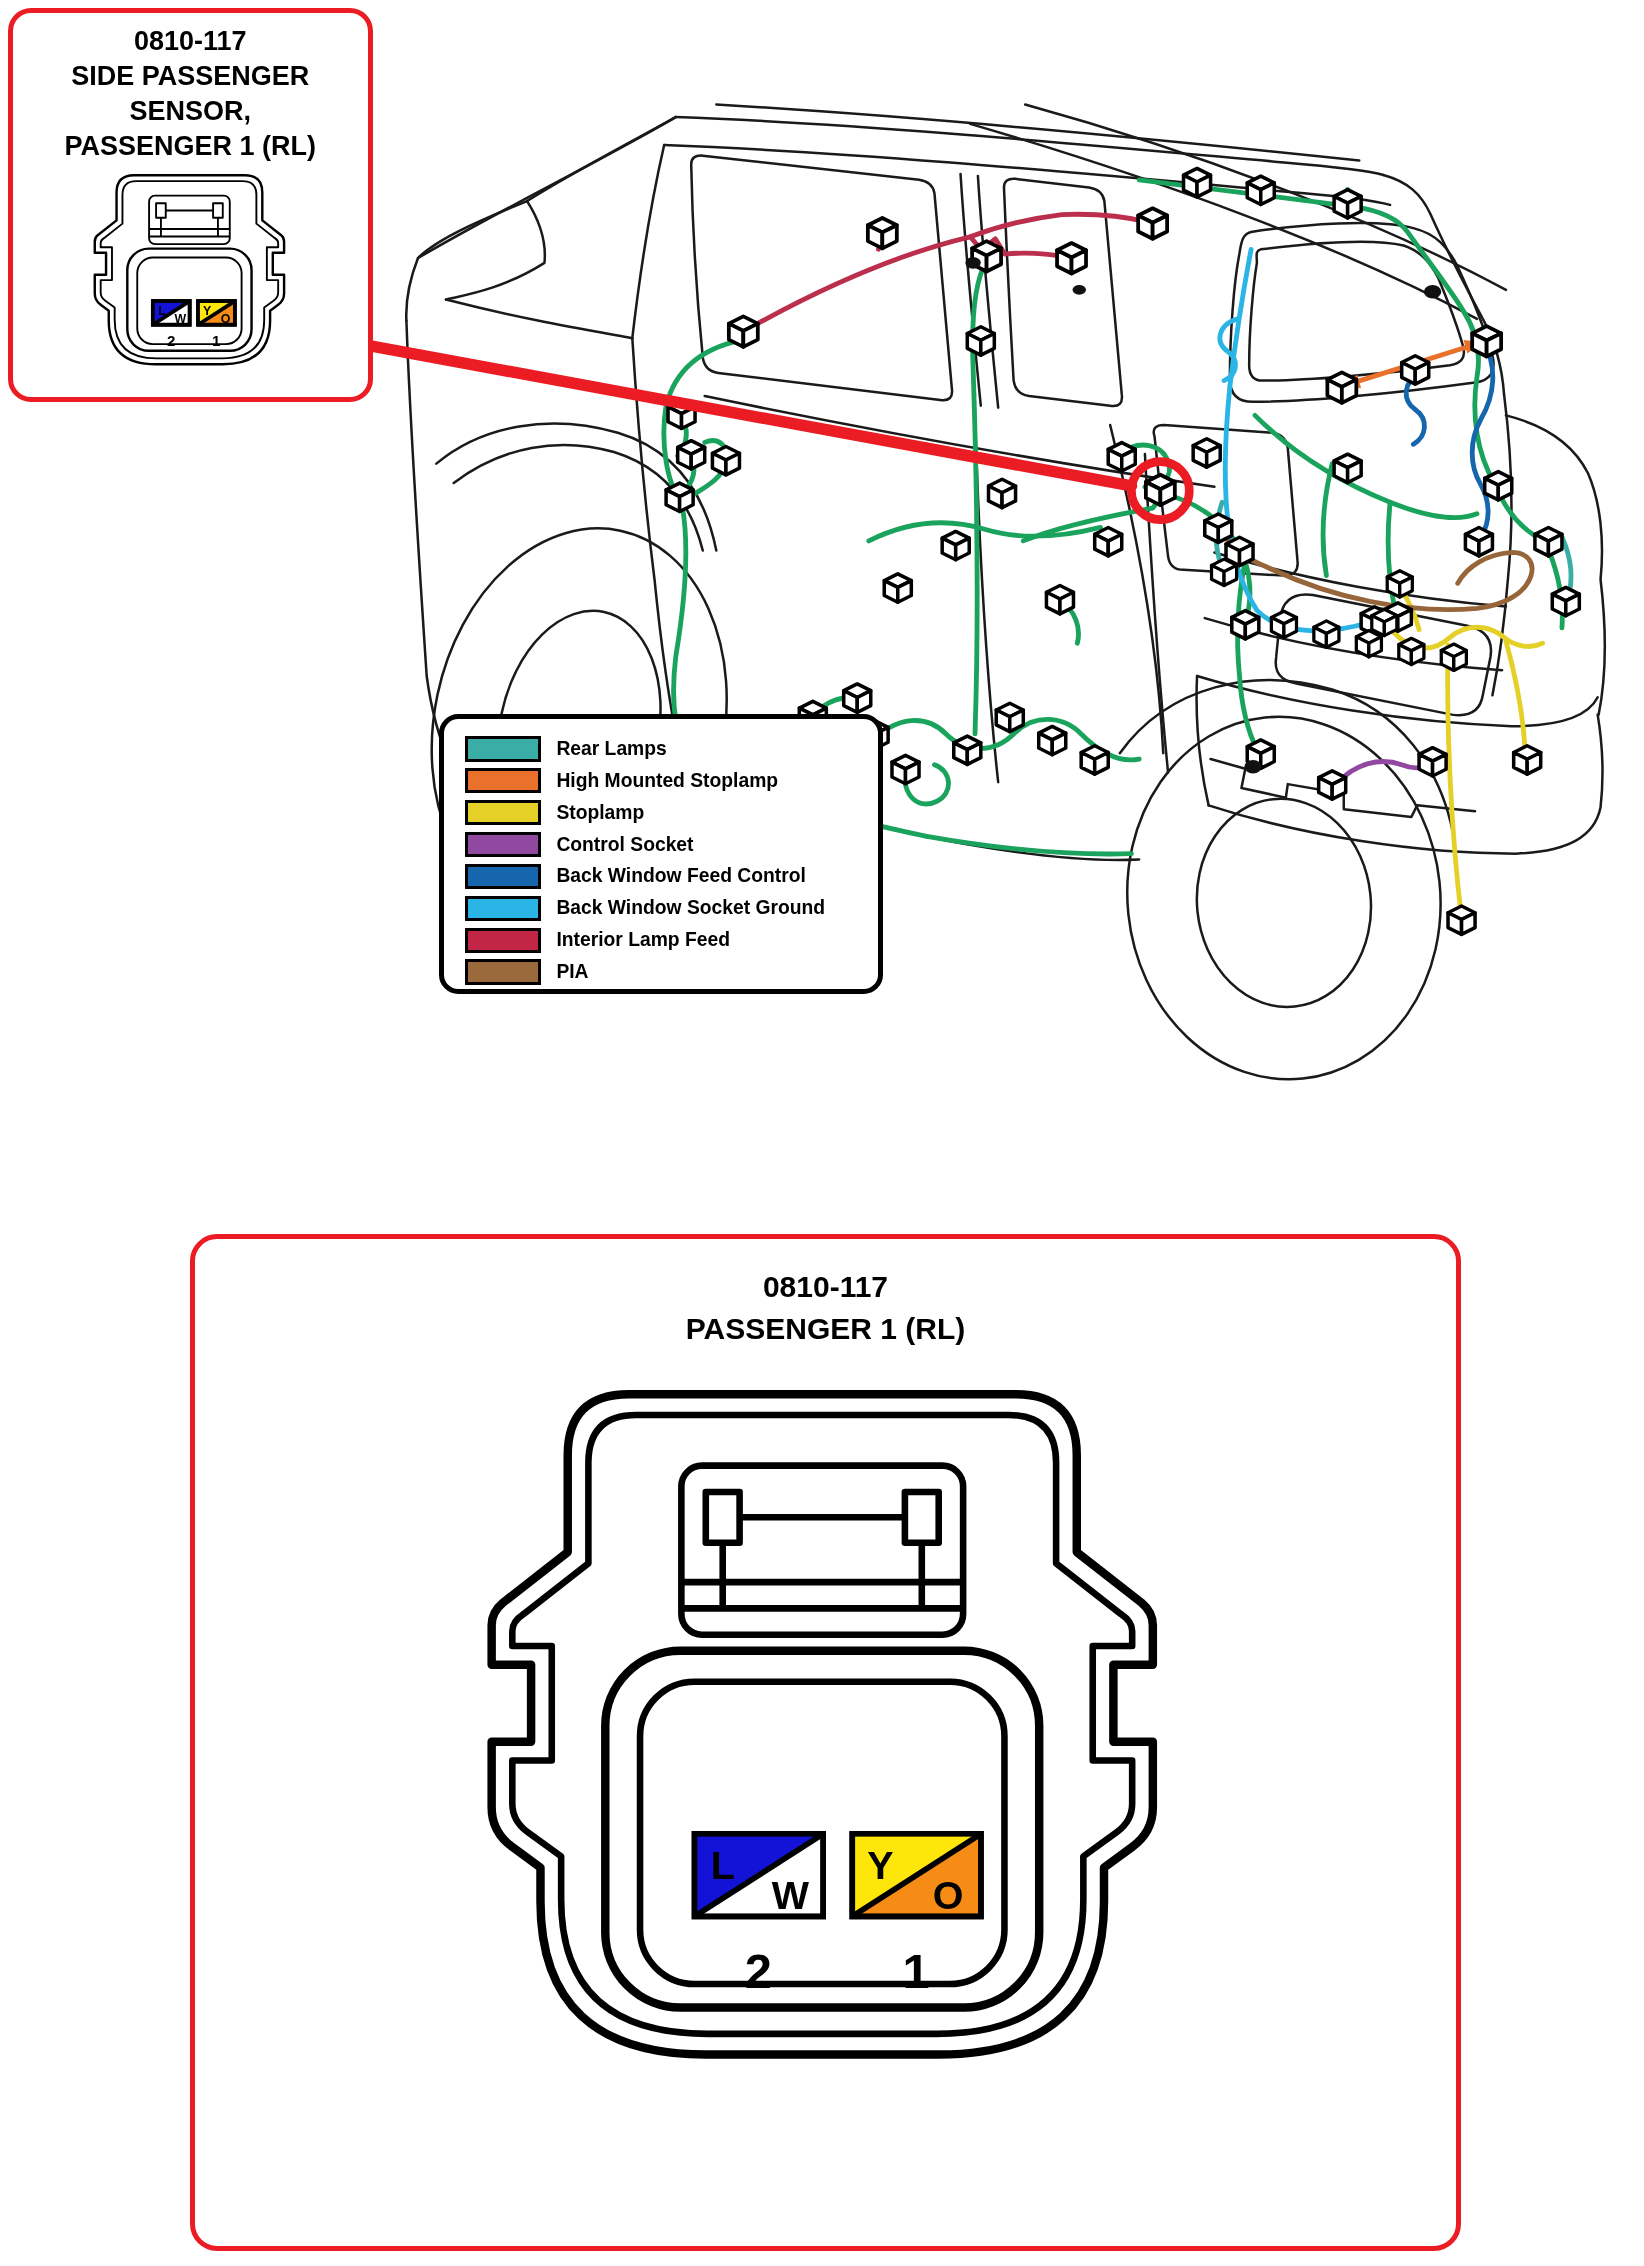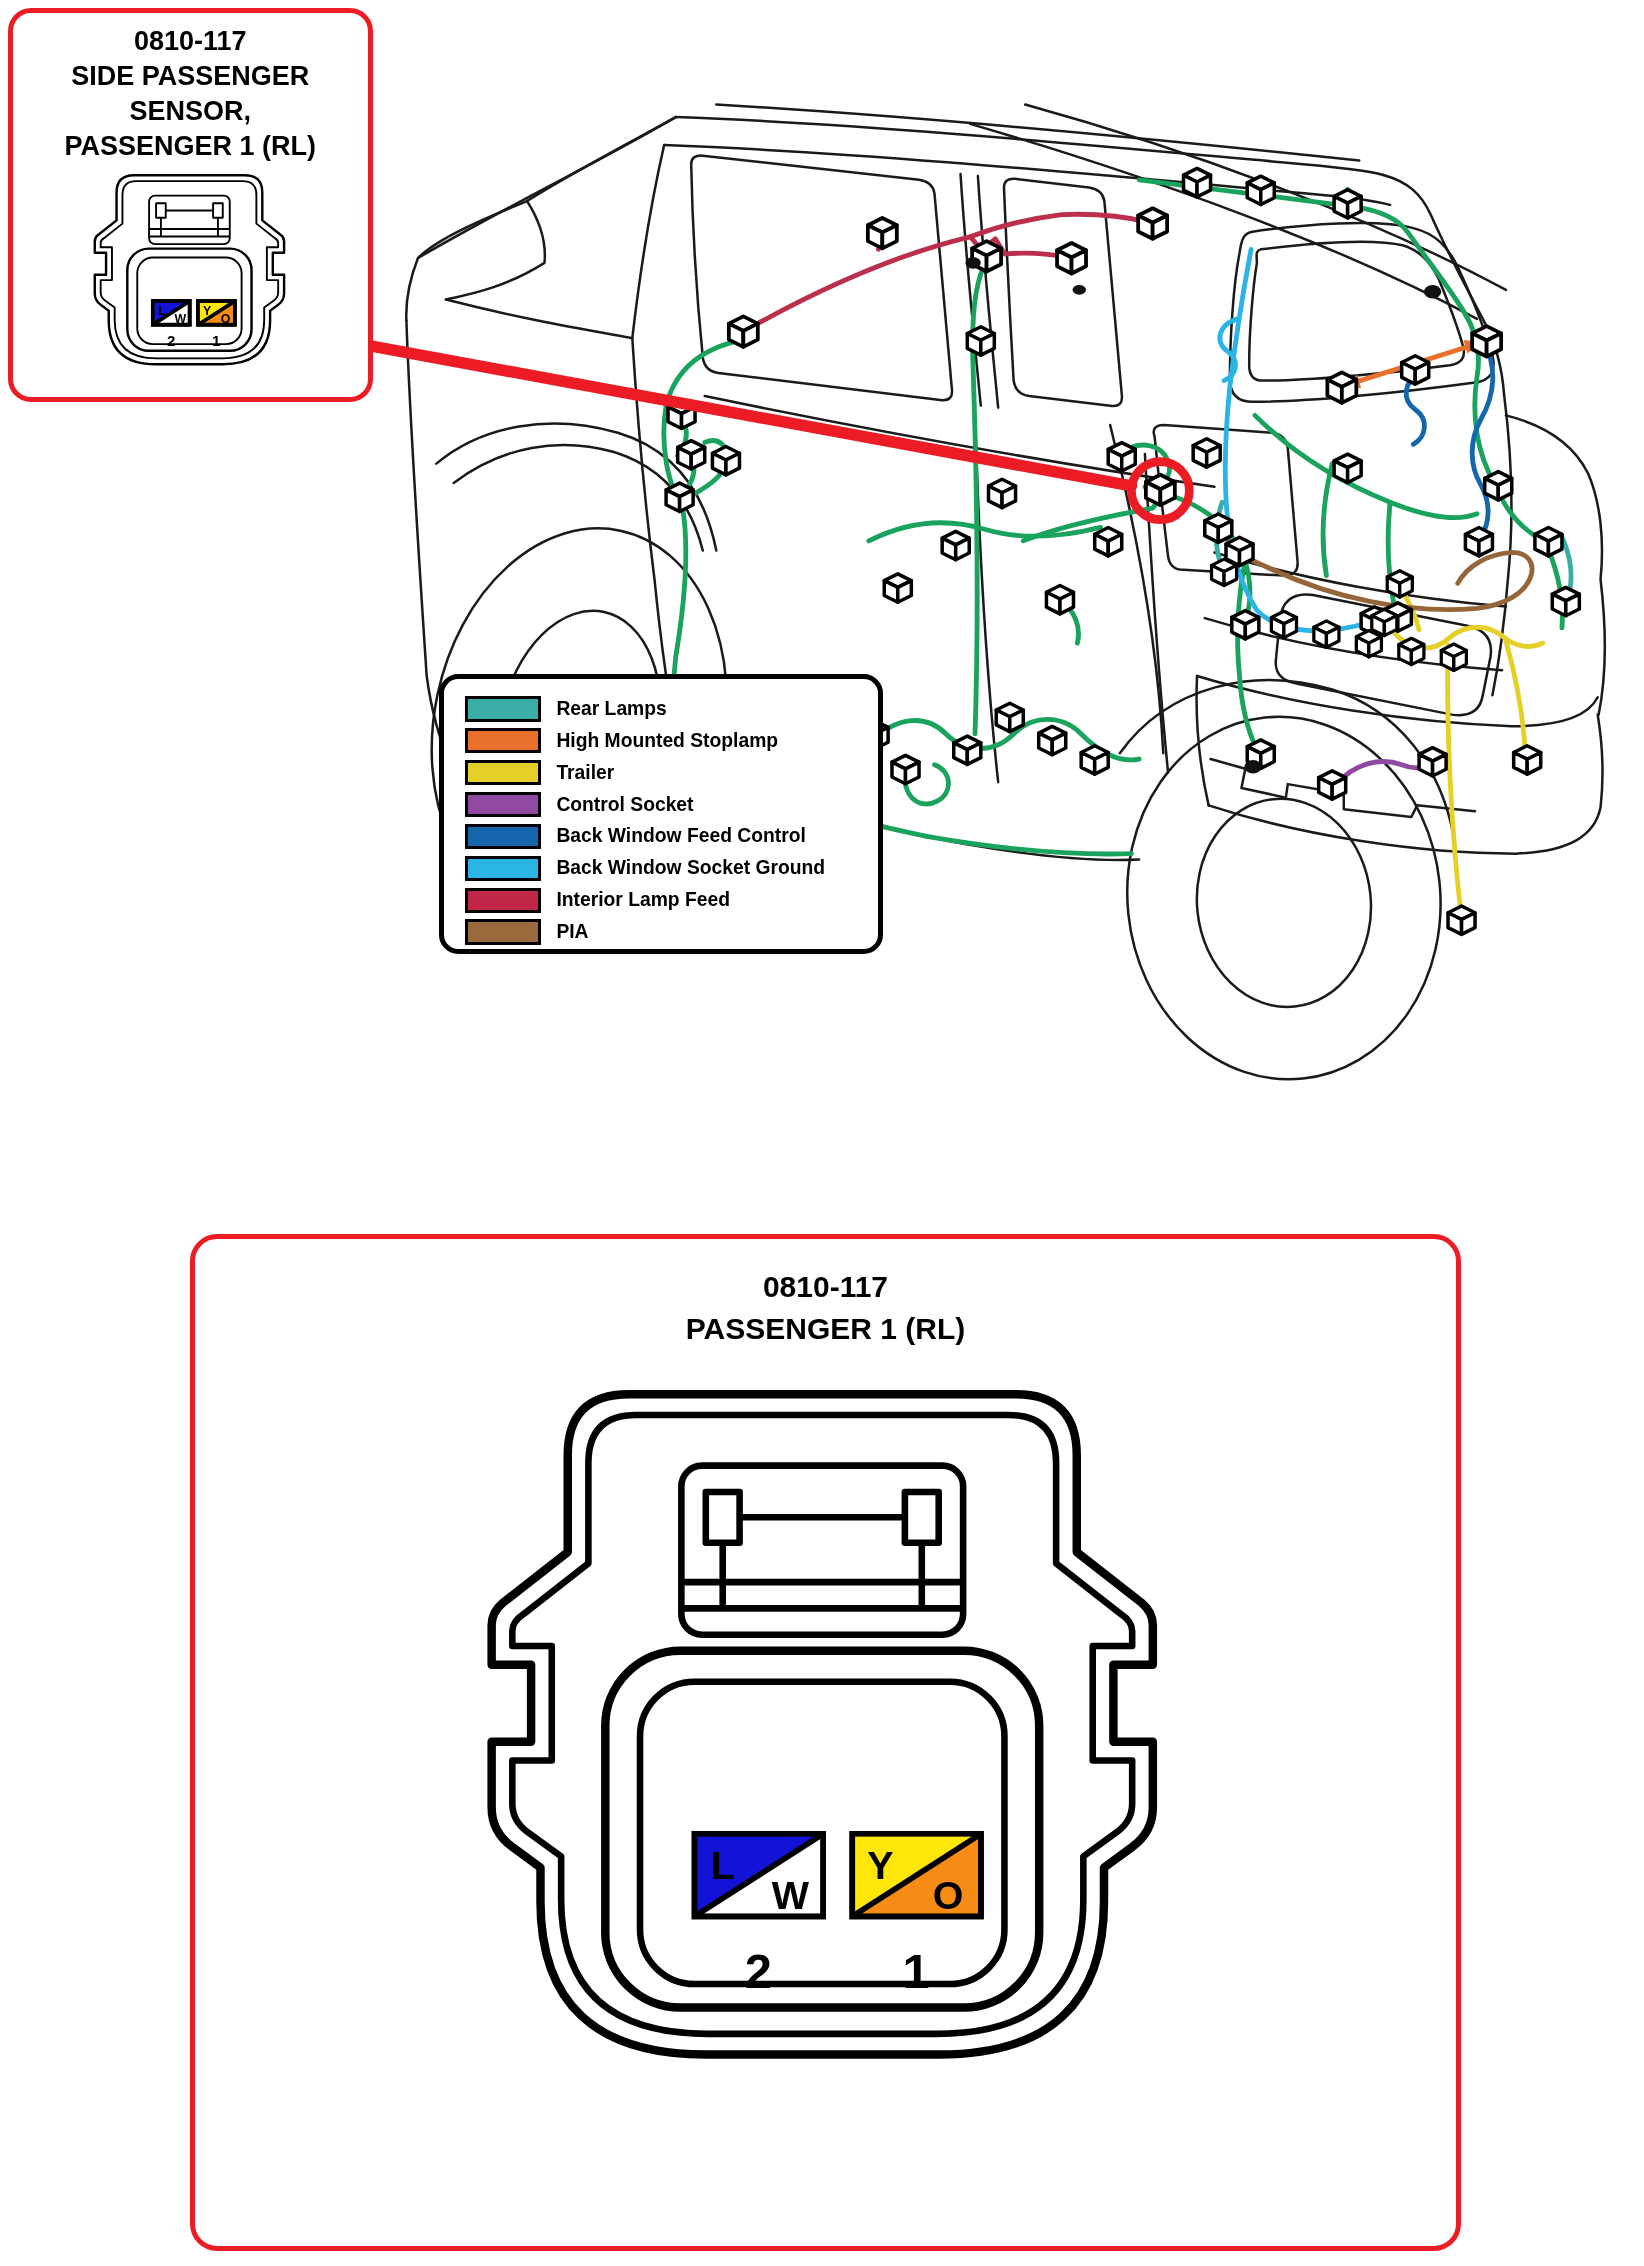--- a/index.html
+++ b/index.html
@@ -3,21 +3,21 @@
 <meta charset="utf-8">
 <style>
   html,body{margin:0;padding:0;background:#fff;}
   body{width:1644px;height:2266px;position:relative;overflow:hidden;
        font-family:"Liberation Sans",sans-serif;color:#000;}
   .callout{position:absolute;left:7.7px;top:7.7px;width:355px;height:384px;
        border:5.8px solid #ec1c24;border-radius:23px;background:#fff;z-index:5;text-align:center;}
   .callout .ttl{margin-top:11.6px;font-size:27px;font-weight:bold;line-height:35px;}
   .callout svg{margin-top:7.7px;}
   .carwrap{position:absolute;left:0;top:0;width:1644px;height:1130px;z-index:1;}
-  .legend{position:absolute;left:439px;top:674px;width:444px;height:280px;
+  .legend{position:absolute;left:439px;top:714px;width:444px;height:280px;
        border:5.8px solid #000;border-radius:19.3px;background:#fff;z-index:6;
        box-sizing:border-box;padding:15.4px 0 0 21px;}
   .leg-row{display:flex;align-items:center;height:29px;margin-bottom:2.9px;}
   .leg-sw{width:70px;height:19.3px;border:3.9px solid #000;margin-right:15.4px;flex:0 0 auto;}
   .leg-lab{font-size:19.3px;font-weight:bold;white-space:nowrap;}
   .detail{position:absolute;left:190px;top:1234px;width:1271px;height:1017px;
        border:5.8px solid #ec1c24;border-radius:27px;background:#fff;z-index:5;
        box-sizing:border-box;text-align:center;}
   .detail .ttl{margin-top:27px;font-size:30px;font-weight:bold;line-height:42px;}
   .detail svg{margin-top:33px;}
@@ -265,21 +265,21 @@
       <div class="leg-row">
         <span class="leg-sw" style="background: rgb(58, 174, 166);"></span>
         <span class="leg-lab">Rear Lamps</span>
       </div>
       <div class="leg-row">
         <span class="leg-sw" style="background: rgb(233, 113, 43);"></span>
         <span class="leg-lab">High Mounted Stoplamp</span>
       </div>
       <div class="leg-row">
         <span class="leg-sw" style="background: rgb(229, 208, 40);"></span>
-        <span class="leg-lab">Trailer</span>
+        <span class="leg-lab">Stoplamp</span>
       </div>
       <div class="leg-row">
         <span class="leg-sw" style="background: rgb(145, 72, 160);"></span>
         <span class="leg-lab">Control Socket</span>
       </div>
       <div class="leg-row">
         <span class="leg-sw" style="background: rgb(21, 102, 173);"></span>
         <span class="leg-lab">Back Window Feed Control</span>
       </div>
       <div class="leg-row">

